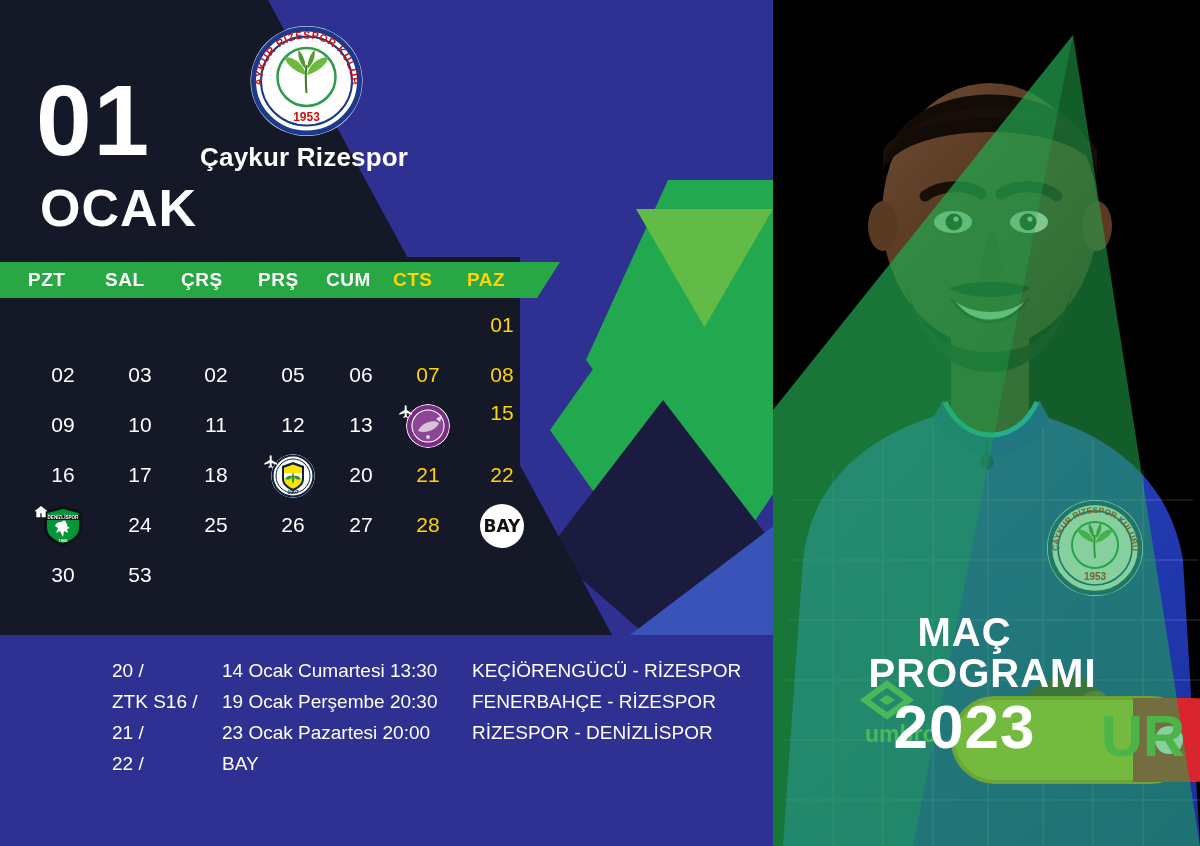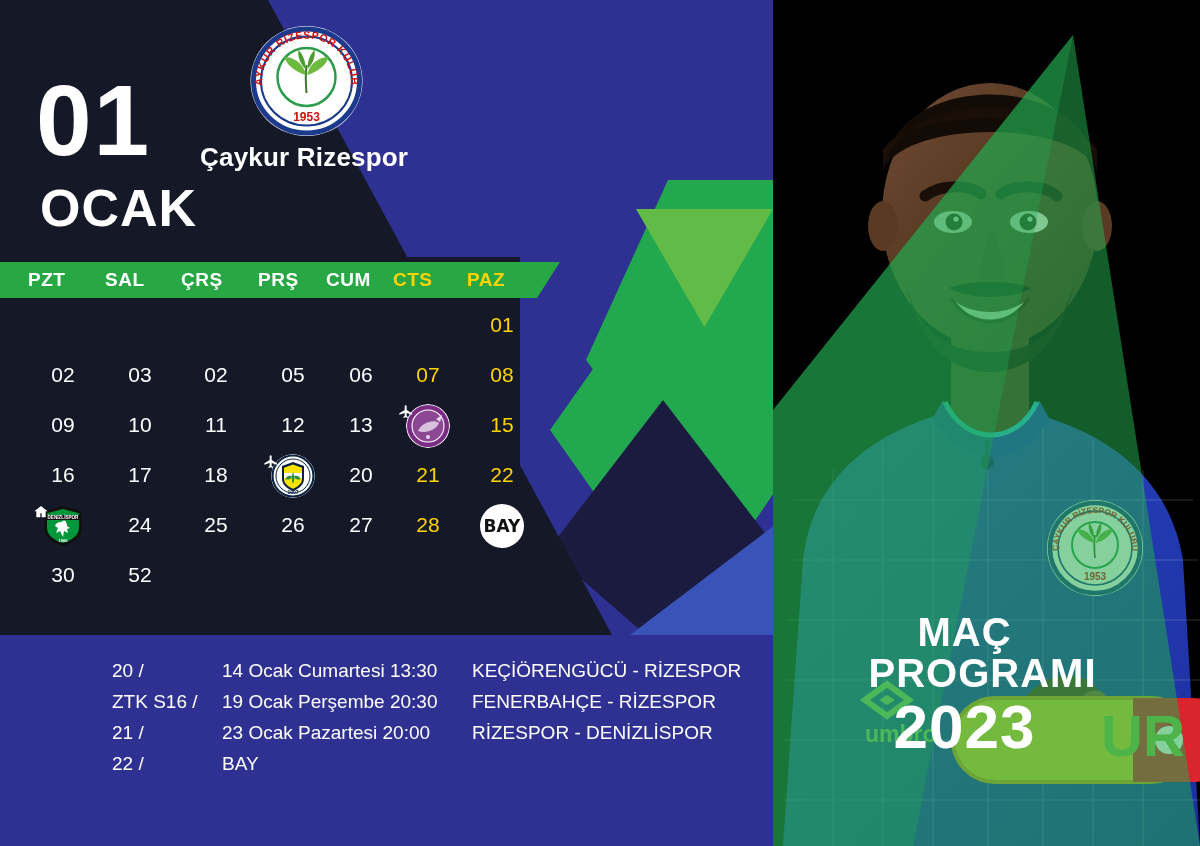--- a/index.html
+++ b/index.html
@@ -257,21 +257,21 @@
             <circle cx="22" cy="22" r="16.5" fill="#ffffff" opacity="0.12"></circle>
             <circle cx="22" cy="22" r="16" fill="none" stroke="#ffffff" stroke-width="1.1"></circle>
             <path d="M12 27 C16 18 28 15 33 19 C30 26 20 30 12 27 Z" fill="#e6d7ea" opacity="0.85"></path>
             <path d="M30 15 L36 11 L34 18 Z" fill="#e6d7ea"></path>
             <circle cx="22" cy="33" r="2" fill="#e6d7ea"></circle>
           </svg></div>
         <div style="position: absolute; left: 5px; top: 4px; width: 16px; height: 16px;"><svg width="16" height="16" viewBox="0 0 24 24" fill="#ffffff">
             <path d="M21 16v-2l-8-5V3.5a1.5 1.5 0 0 0-3 0V9l-8 5v2l8-2.5V18l-2 1.5V21l3.5-1 3.5 1v-1.5L13 18v-4.5z"></path>
           </svg></div>
       </div>
-      <div class="cell wknd" style="left: 467px; top: 100px;">15</div>
+      <div class="cell wknd" style="left: 467px; top: 88px;">15</div>
       <div class="cell" style="left: 28px; top: 150px;">16</div>
       <div class="cell" style="left: 105px; top: 150px;">17</div>
       <div class="cell" style="left: 181px; top: 150px;">18</div>
       <div class="badge-cell" style="left: 258px; top: 150px;">
         <div class="badge-circle"><svg viewBox="0 0 44 44" width="44" height="44">
             <circle cx="22" cy="22" r="22" fill="#ffffff"></circle>
             <circle cx="22" cy="22" r="20.5" fill="none" stroke="#0a2240" stroke-width="2.2"></circle>
             <circle cx="22" cy="22" r="17" fill="#ffffff" stroke="#0a2240" stroke-width="1"></circle>
             <path d="M22 8 L33 12 L33 25 C33 31 27 35 22 37 C17 35 11 31 11 25 L11 12 Z" fill="#0a2240"></path>
             <path d="M22 10.5 L31 13.8 L31 19 L13 19 L13 13.8 Z" fill="#ffe400"></path>
@@ -305,21 +305,21 @@
       </div>
       <div class="cell" style="left: 105px; top: 200px;">24</div>
       <div class="cell" style="left: 181px; top: 200px;">25</div>
       <div class="cell" style="left: 258px; top: 200px;">26</div>
       <div class="cell" style="left: 326px; top: 200px;">27</div>
       <div class="cell wknd" style="left: 393px; top: 200px;">28</div>
       <div class="badge-cell" style="left: 467px; top: 200px;">
         <div class="bay-circle">BAY</div>
       </div>
       <div class="cell" style="left: 28px; top: 250px;">30</div>
-      <div class="cell" style="left: 105px; top: 250px;">52</div>
+      <div class="cell" style="left: 105px; top: 250px;">53</div>
     </div>
 
   <div class="fixtures" id="fixtures">
       <div class="frow">
         <div class="f-week">20 /</div>
         <div class="f-date">14 Ocak Cumartesi 13:30</div>
         <div class="f-match">KEÇİÖRENGÜCÜ - RİZESPOR</div>
       </div>
       <div class="frow">
         <div class="f-week">ZTK S16 /</div>

